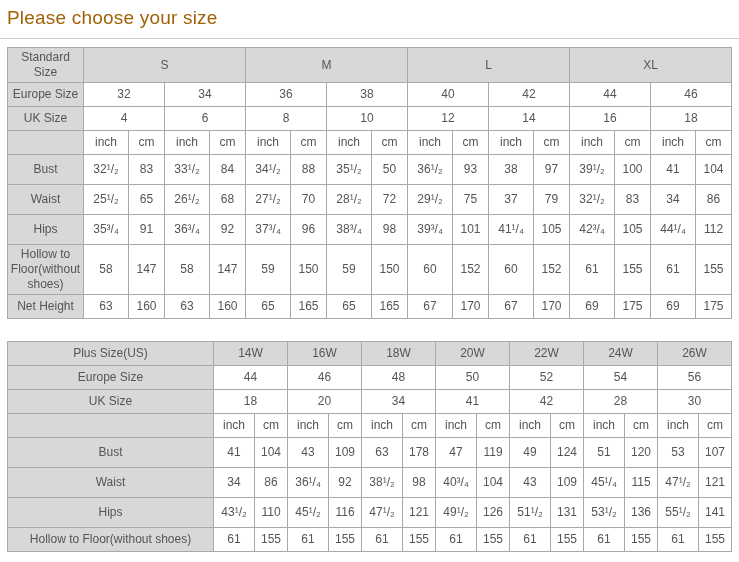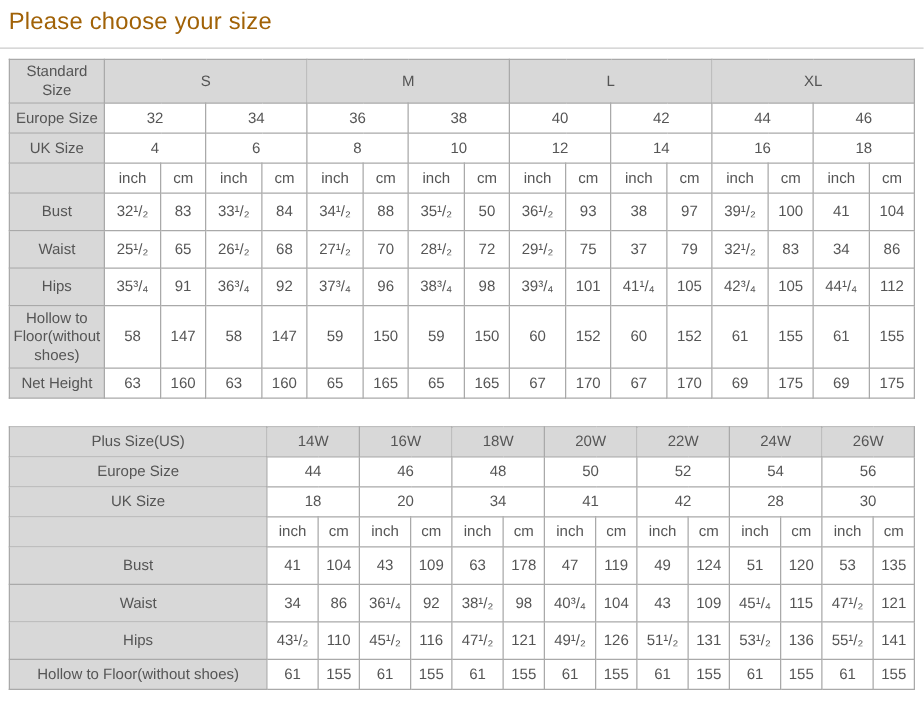--- a/index.html
+++ b/index.html
@@ -301,21 +301,21 @@
             <td class="val">109</td>
             <td class="val">63</td>
             <td class="val">178</td>
             <td class="val">47</td>
             <td class="val">119</td>
             <td class="val">49</td>
             <td class="val">124</td>
             <td class="val">51</td>
             <td class="val">120</td>
             <td class="val">53</td>
-            <td class="val">135</td>
+            <td class="val">107</td>
           </tr>
           <tr class="row-measure tall">
             <td class="lbl">Waist</td>
             <td class="val">34</td>
             <td class="val">86</td>
             <td class="val">36¹/₄</td>
             <td class="val">92</td>
             <td class="val">38¹/₂</td>
             <td class="val">98</td>
             <td class="val">40³/₄</td>

